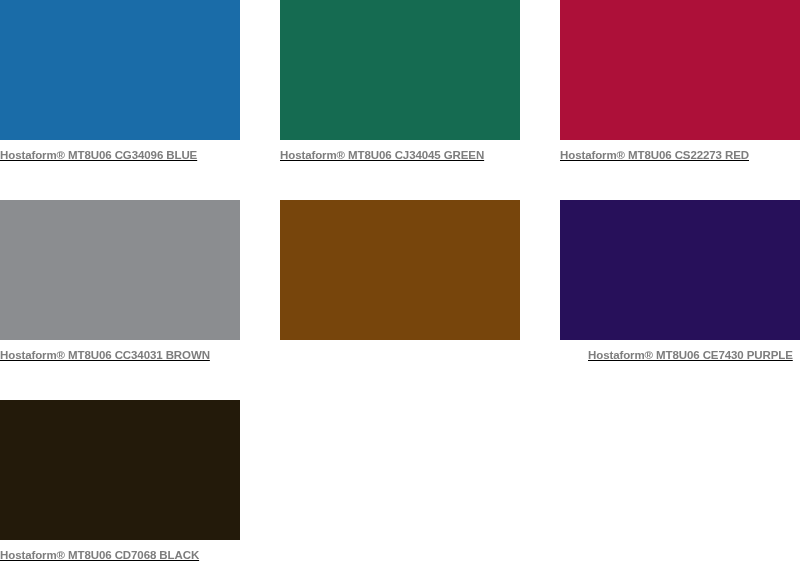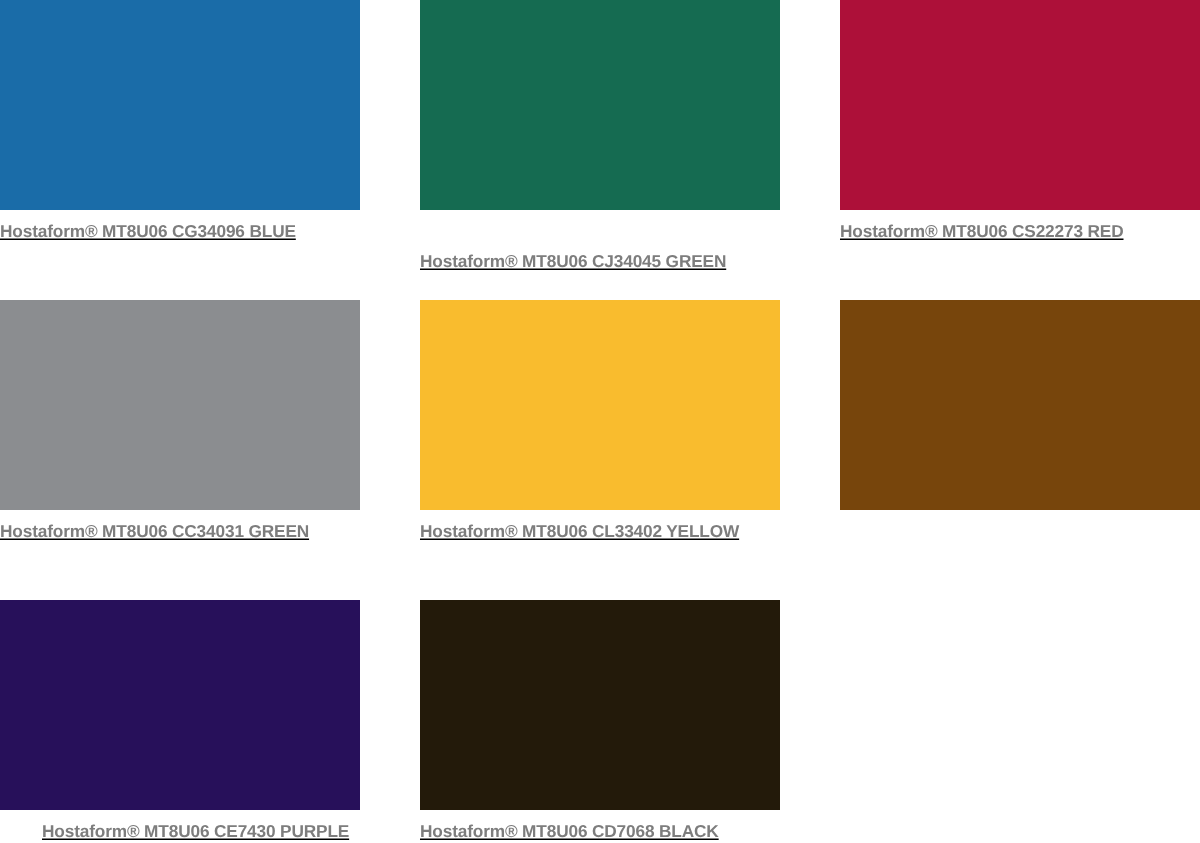--- a/index.html
+++ b/index.html
@@ -52,37 +52,33 @@
 
 <div class="swatch-grid">
 
   <div class="swatch-cell">
     <div class="swatch-color" style="background-color: rgb(26, 108, 168);"></div>
     <div class="swatch-label" style="color: rgb(125, 125, 125);">Hostaform® MT8U06 CG34096 BLUE</div>
   </div>
 
   <div class="swatch-cell">
     <div class="swatch-color" style="background-color: rgb(21, 107, 81);"></div>
-    <div class="swatch-label" style="color: rgb(125, 125, 125); margin-top: 20px;">Hostaform® MT8U06 CJ34045 GREEN</div>
+    <div class="swatch-label" style="color: rgb(125, 125, 125);">Hostaform® MT8U06 CJ34045 GREEN</div>
   </div>
 
   <div class="swatch-cell">
     <div class="swatch-color" style="background-color: rgb(173, 16, 57);"></div>
     <div class="swatch-label" style="color: rgb(125, 125, 125);">Hostaform® MT8U06 CS22273 RED</div>
   </div>
 
   <div class="swatch-cell">
     <div class="swatch-color" style="background-color: rgb(139, 141, 144);"></div>
-    <div class="swatch-label" style="color: rgb(125, 125, 125);">Hostaform® MT8U06 CC34031 GREEN</div>
+    <div class="swatch-label" style="color: rgb(125, 125, 125);">Hostaform® MT8U06 CC34031 BROWN</div>
   </div>
 
-  <div class="swatch-cell">
-    <div class="swatch-color" style="background-color: rgb(249, 188, 46);"></div>
-    <div class="swatch-label" style="color: rgb(125, 125, 125);">Hostaform® MT8U06 CL33402 YELLOW</div>
-  </div>
 
 
   <div class="swatch-cell">
     <div class="swatch-color" style="background-color: rgb(119, 69, 12);"></div>
   </div>
 
   <div class="swatch-cell">
     <div class="swatch-color" style="background-color: rgb(39, 16, 90);"></div>
     <div class="swatch-label" style="color: rgb(125, 125, 125); margin-left: 28px;">Hostaform® MT8U06 CE7430 PURPLE</div>
   </div>

